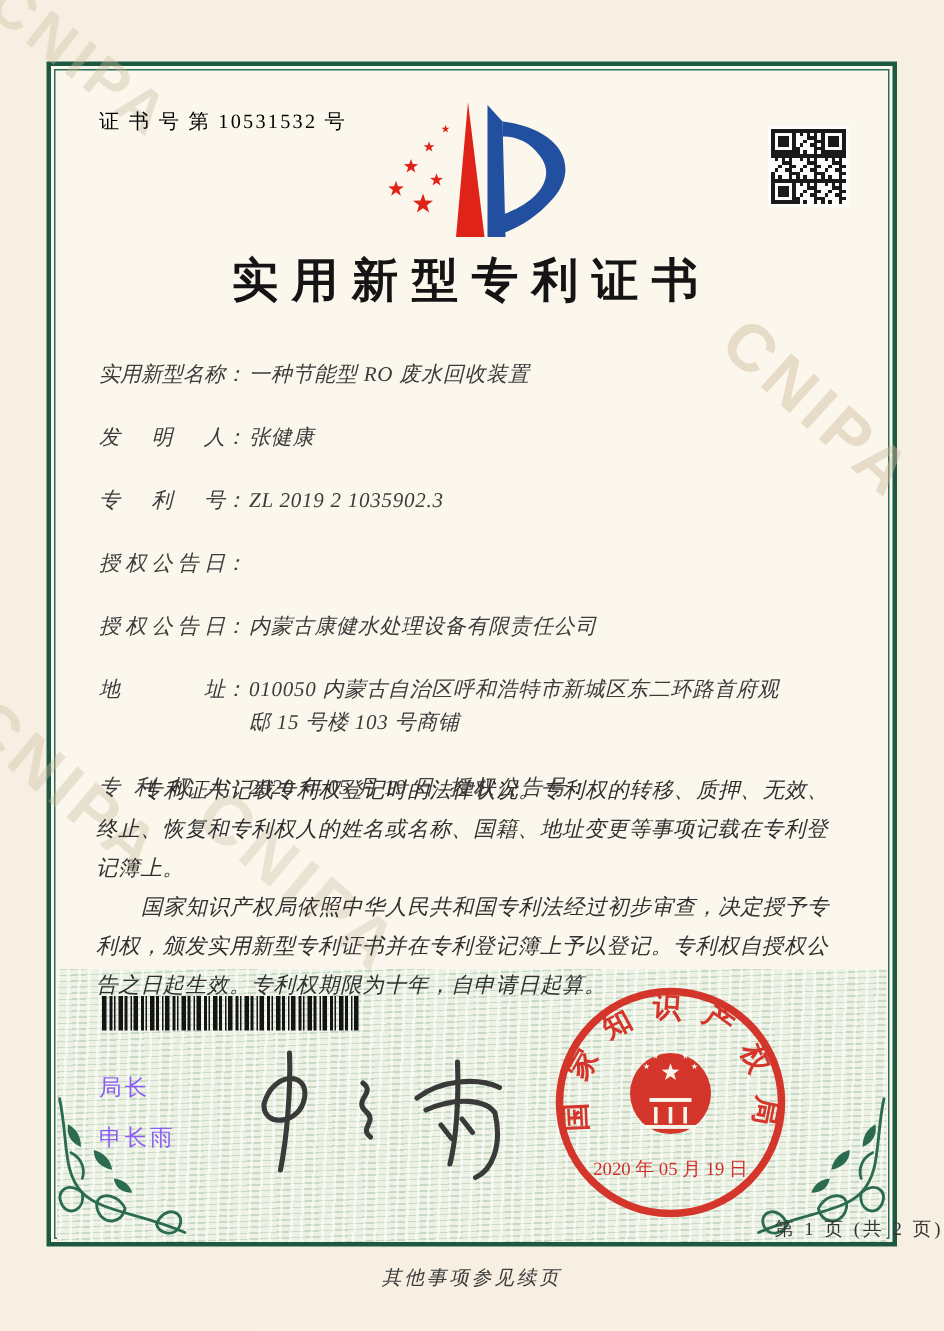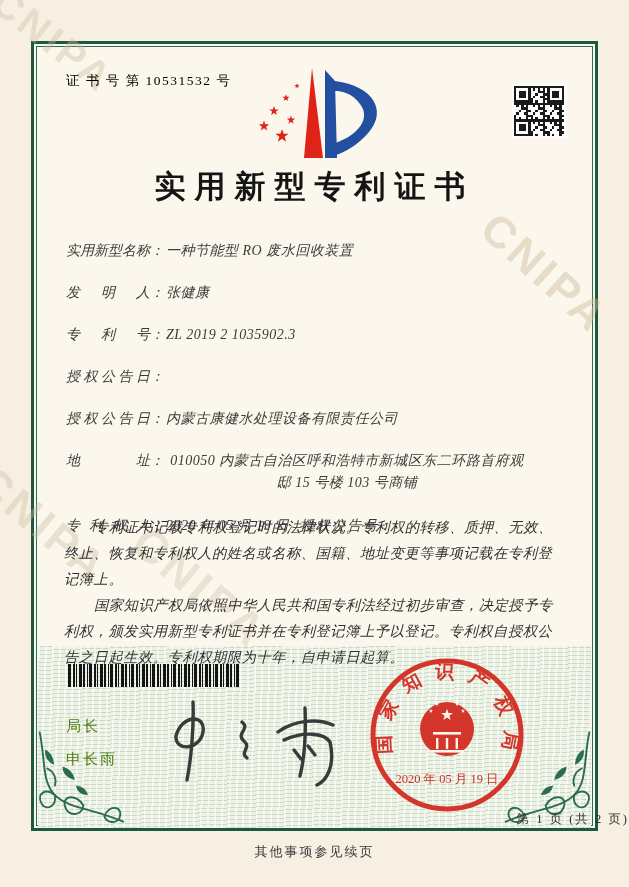--- a/index.html
+++ b/index.html
@@ -38,42 +38,42 @@
 
   .title { position:absolute; left:0; top:166px; width:629px; z-index:2; text-align:center;
            font-size:31px; font-weight:bold; color:#141414; letter-spacing:9px; }
 
   .fields { position:absolute; left:66px; top:240px; width:500px; z-index:2;
             font-size:14px; color:#3b3b3b;font-style:italic; }
   .frow { display:flex; align-items:flex-start; line-height:21px; margin-bottom:21px; }
   .f-label { width:84px; text-align:justify; text-align-last:justify; flex:none; }
   .f-colon { width:16px; flex:none; }
   .f-value { letter-spacing:.5px; }
-  .addr .f-value { max-width:362px; line-height:22px;text-align:center; }
+  .addr .f-value { max-width:362px; line-height:22px; }
   .frow-split { display:flex; }
   .fgroup { display:flex; }
   .fgroup.right { margin-left:10px; }
   .fgroup.right .f-label { width:78px; }
 
   .paragraphs { position:absolute; left:64px; top:514px; width:502px; z-index:2;
                 font-size:14.3px; line-height:26px; color:#303030; font-style:italic; }
   .paragraphs p { text-indent:2.1em; letter-spacing:.5px; }
 
   .barcode { position:absolute; left:68px; top:664px; z-index:3; }
 
-  .sig-labels { position:absolute; left:66px; top:710px; z-index:3; font-size:15px; color:#4d7c0f;
+  .sig-labels { position:absolute; left:66px; top:710px; z-index:3; font-size:15px; color:#8b5cf6;
                 line-height:33px; letter-spacing:2px; }
   .signature { position:absolute; left:148px; top:692px; z-index:3; }
 
   .seal { position:absolute; left:367px; top:655px; z-index:4; opacity:.93; }
 
   .page-number { position:absolute; left:0; top:811px; width:629px; z-index:3; text-align:right;
                  font-size:12.5px; color:#333; letter-spacing:2px; }
   .footer-note { position:absolute; left:0; top:843px; width:629px; z-index:2; text-align:center;
-                 font-size:13px; color:#3a3a3a; letter-spacing:2px; }
+                 font-size:13px; color:#3a3a3a; font-style:italic; letter-spacing:2px; }
 </style>
 </head>
 <body>
 
 <div class="page">
 
   <div class="frame"></div>
   <div class="band"></div>
 
   <svg class="corner-ornament corner-left" viewBox="0 0 100 100">

